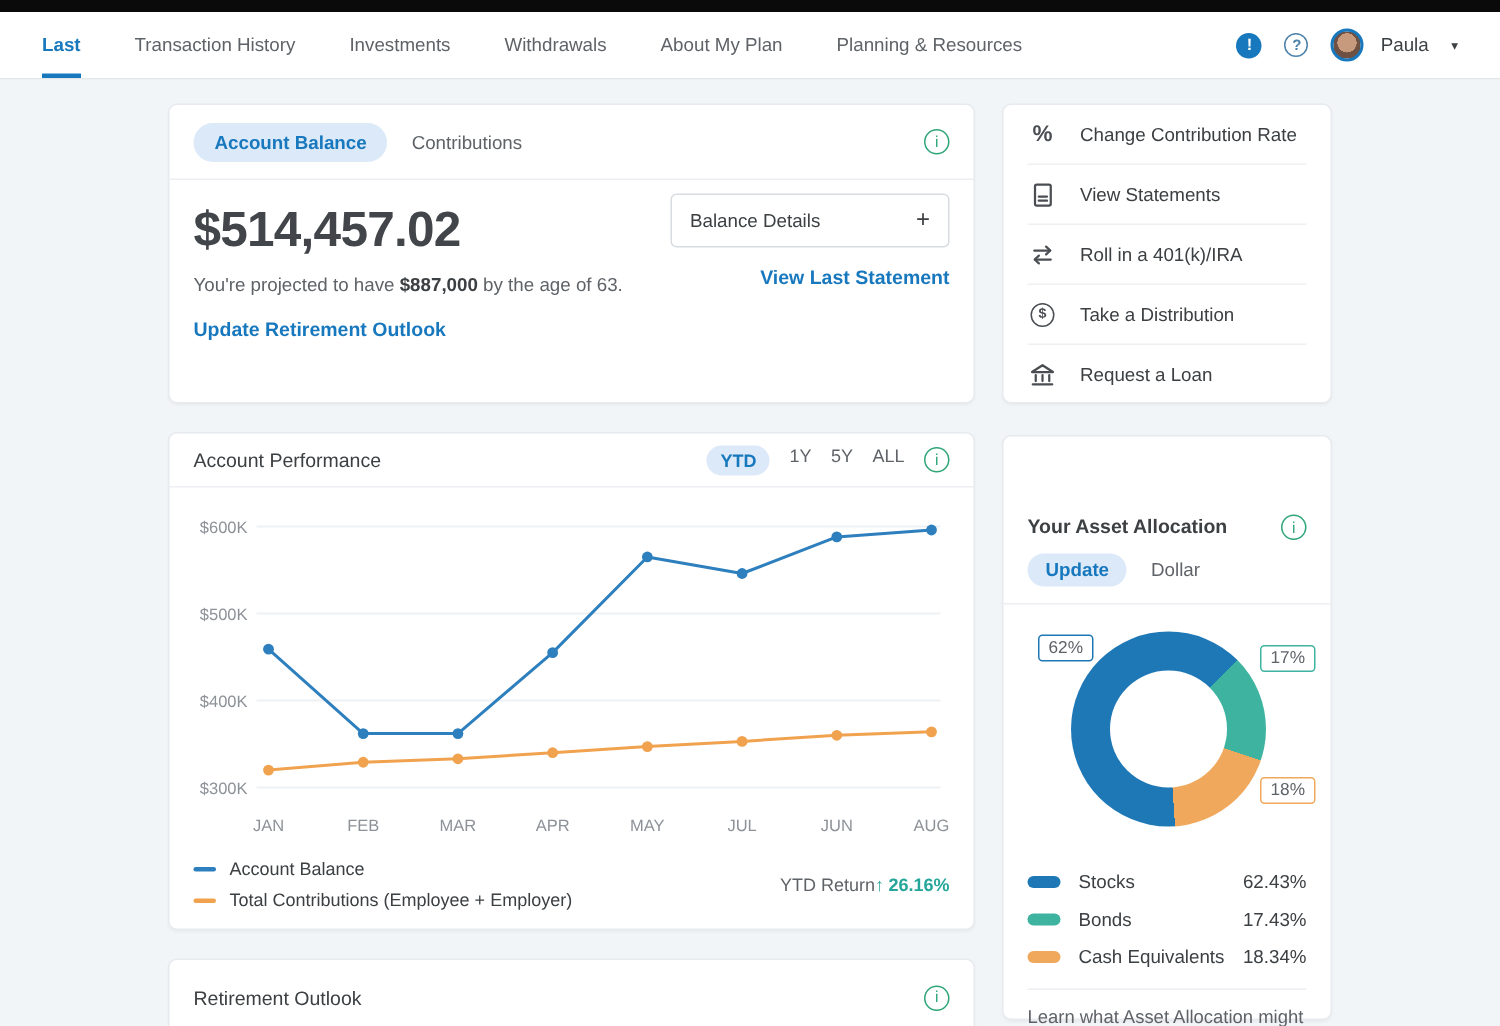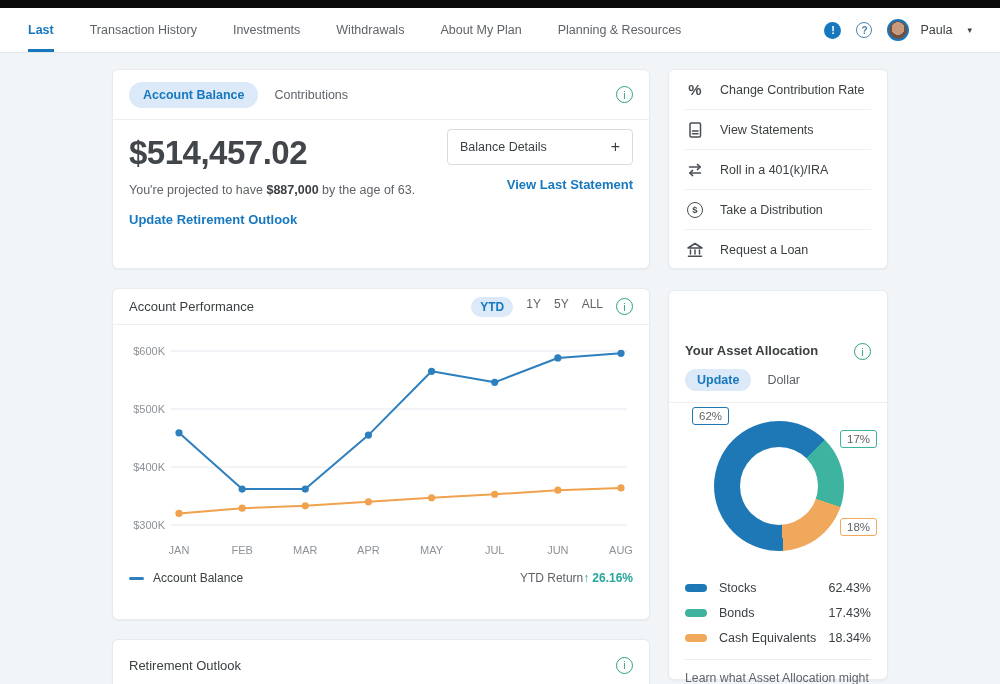--- a/index.html
+++ b/index.html
@@ -71,21 +71,21 @@
   .alloc-card { height:390px; }
   .alloc-head { padding:12px 16px 11px; border-bottom:1px solid #eceef1; }
   .alloc-title-row { display:flex; align-items:flex-start;margin-top:40px; }
   .alloc-title { font-size:13px; font-weight:700; color:#3c4043; }
   .alloc-tabs { margin-top:9px; display:flex; align-items:center; }
   .alloc-tabs .pill { padding:4px 12px; font-size:12.5px; }
   .donut-area { position:relative; height:170px; }
   .donut { position:absolute; left:45px; top:18px; width:130px; height:130px; border-radius:50%; }
   .donut-hole { position:absolute; inset:26px; background:#fff; border-radius:50%; }
   .callout { position:absolute; background:#fff; border:1.5px solid; border-radius:3px; padding:2px 6px; font-size:11.5px; color:#5f6368; }
-  .callout-0 { left:23px; top:4px; }
+  .callout-0 { left:23px; top:20px; }
   .callout-1 { left:171px; top:27px; }
   .callout-2 { left:171px; top:115px; }
   .alloc-legend { padding:2px 16px 0; }
   .alloc-legend-row { display:flex; align-items:center; height:25px; }
   .swatch { width:22px; height:8px; border-radius:4px; }
   .alloc-legend-label { margin-left:12px; font-size:12.5px; color:#3c4043; }
   .alloc-legend-value { margin-left:auto; font-size:12.5px; color:#3c4043; }
   .alloc-divider { border-top:1px solid #eceef1; margin:9px 16px 0; }
   .alloc-note { padding:10px 16px 0; font-size:12.3px; line-height:1.45; color:#5f6368; }
   .alloc-link-row { display:flex; align-items:center; padding:8px 16px 0; }
@@ -191,20 +191,24 @@
             <circle cx="428.85714285714283" cy="22.96" r="3.6" fill="#2e7fbd"></circle>
             <circle cx="492" cy="18.32" r="3.6" fill="#2e7fbd"></circle>
           </svg>
       </div>
       <div class="chart-footer">
         <div class="legend">
           <div class="legend-item">
             <span class="dash" id="dash-0" style="background: rgb(46, 127, 189);"></span>
             <span>Account Balance</span>
           </div>
+          <div class="legend-item">
+            <span class="dash" id="dash-1" style="background: rgb(240, 162, 79);"></span>
+            <span>Total Contributions (Employee + Employer)</span>
+          </div>
         </div>
         <div class="ytd">
           <span>YTD Return</span>
           <span class="ytd-value">
             <span>↑</span>
             <span>26.16%</span>
           </span>
         </div>
       </div>
     </div>

